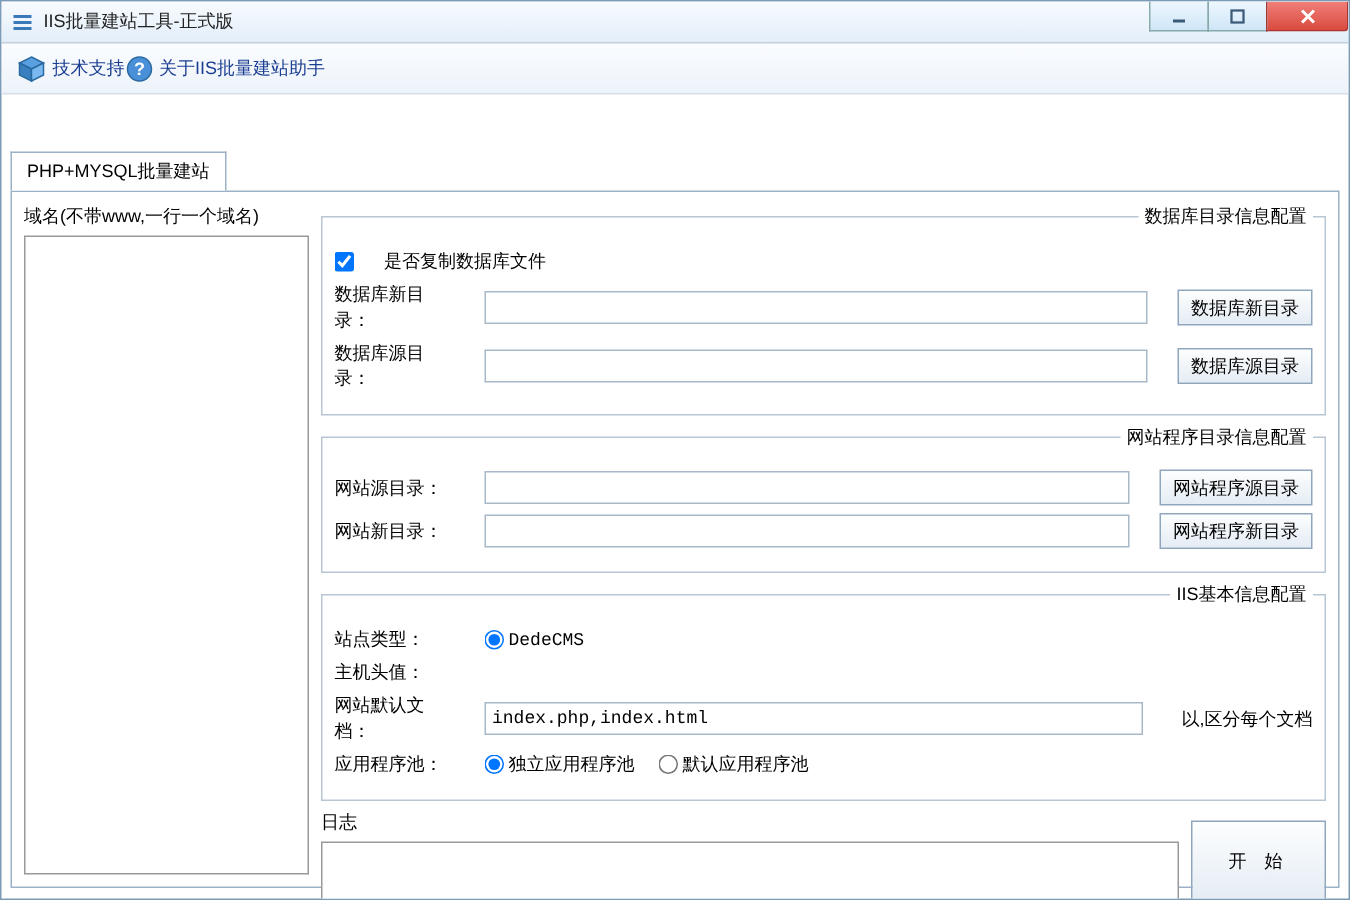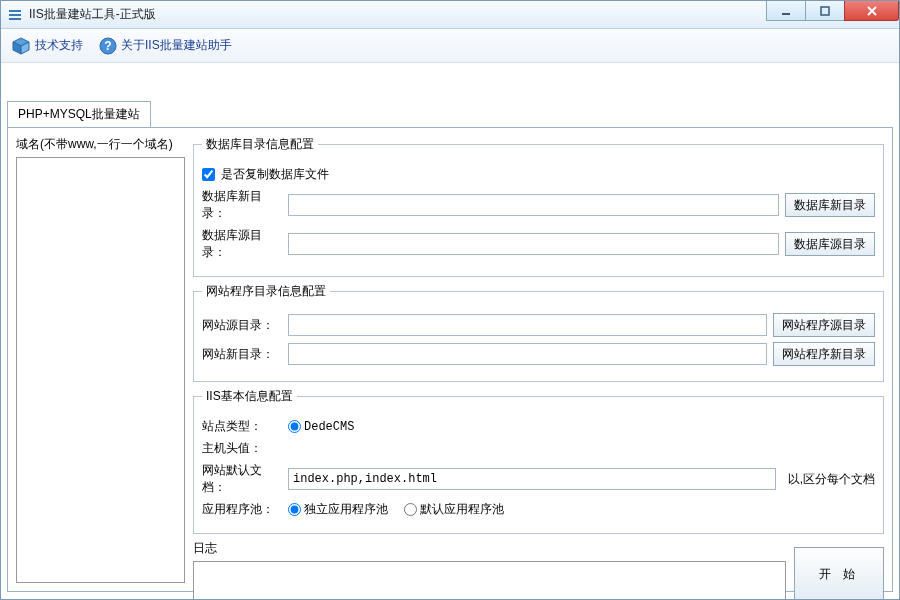--- a/index.html
+++ b/index.html
@@ -26,49 +26,49 @@
 .win-min { background: linear-gradient(#eef7ff,#cfe6f7); }
 .win-max { background: linear-gradient(#eef7ff,#cfe6f7); }
 .win-close { background: linear-gradient(#f07f7a,#d94b3f); border-color:#a33; width:55px; border-top-right-radius:0px; border-bottom-right-radius:3px;}
 .win-close svg { stroke:#fff; }
 .win-min svg, .win-max svg { stroke:#3a5a78; }
 .toolbar {
   height: 34px;
   background: linear-gradient(#fafcff,#edf3fa);
   border-bottom:1px solid #d6dee7;
   display:flex; align-items:center;
-  padding: 0 10px; gap: 16px;
+  padding: 0 10px; gap: 1px;
 }
 .toolbar-item { display:flex; align-items:center; gap:4px; color:#1a3e91; cursor:pointer; }
 .tabs-area { margin: 38px 6px 6px 6px; height: 490px; }
 .tab-strip { display:flex; }
 .tab {
   padding: 4px 10px;
   border:1px solid #9cb2c8;
   border-bottom:none;
   background:#fff;
   font-size:12px;
 }
 .tab-body {
   border:1px solid #9cb2c8;
   height: 465px;
   padding: 8px;
   display:flex; gap:8px;
 }
-.left-col { width: 169px; display:flex; flex-direction:column; }
+.left-col { width: 190px; display:flex; flex-direction:column; }
 .left-col .lbl { margin-bottom:4px; }
 .left-col textarea { flex:1; border:1px solid #999; resize:none; background:#fff; }
 .right-col { flex:1; display:flex; flex-direction:column; gap:6px; }
 fieldset {
   border:1px solid #b8c6d4;
   padding: 8px 8px 10px 8px;
   position:relative;
 }
-legend { padding:0 4px; font-size:12px; background:#fff;}
-.row { display:flex; align-items:center; margin:5px 0; gap:6px; }
+legend { padding:0 4px; font-size:12px; background:#fff;text-align:right;}
+.row { display:flex; align-items:center; margin:5px 0; gap:20px; }
 .row .rlabel { width:80px; text-align:left; }
 .row input[type=text] {
   flex:1; height:22px; border:1px solid #a8b8c8; background:#fff;
   padding: 0 4px; font-family:inherit; font-size:12px;
 }
 .row button, .start-btn {
   height:24px; padding:0 8px;
   border:1px solid #8fa6bd;
   background:linear-gradient(#fdfefe,#e4ecf4);
   font-size:12px; cursor:pointer; font-family:inherit;

